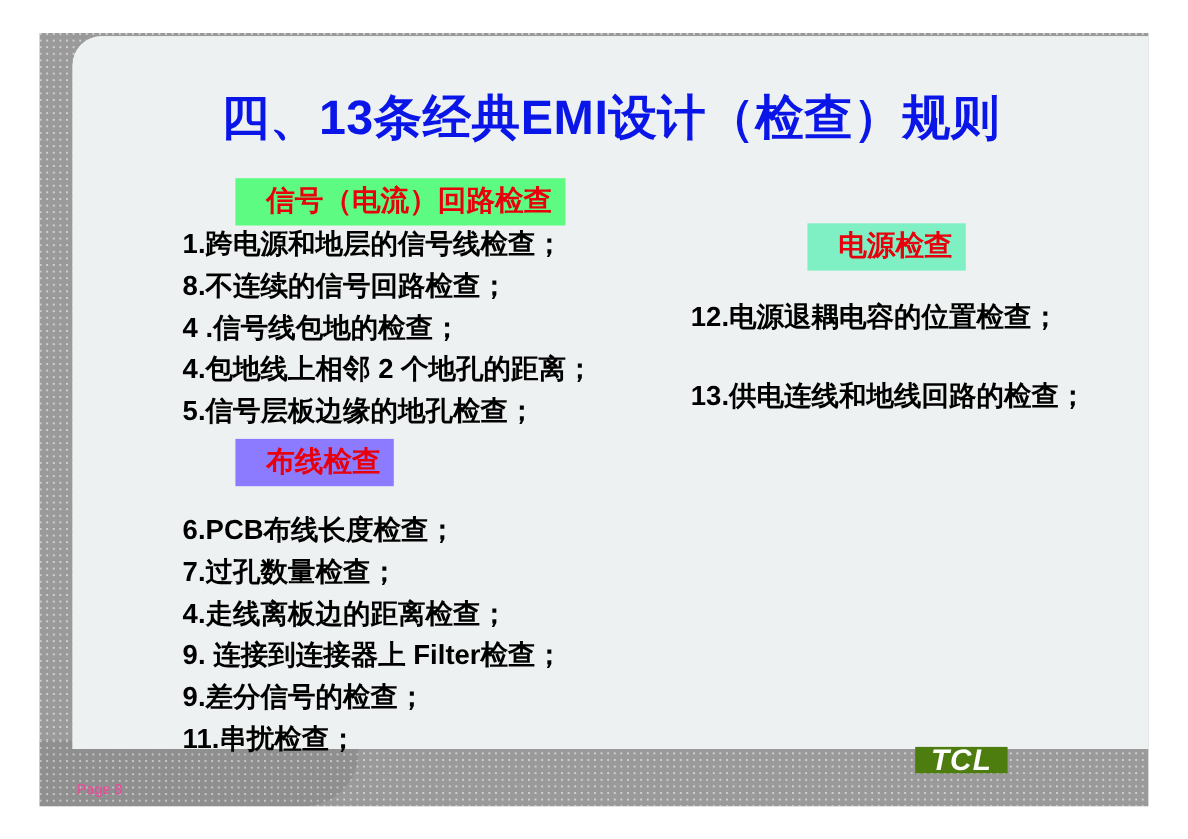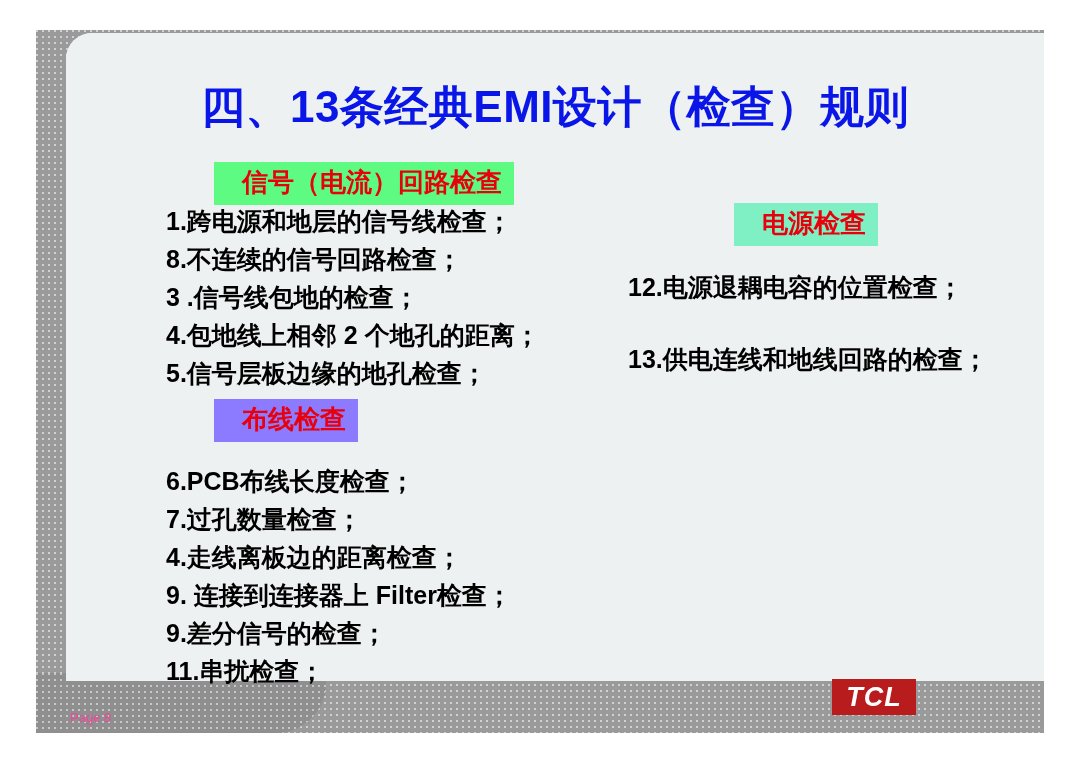--- a/index.html
+++ b/index.html
@@ -115,22 +115,22 @@
     top: 710px;
     font-size: 13px;
     color: #ec4899;
     font-family: "Liberation Sans", sans-serif;
   }
   .tcl-logo {
     position: absolute;
     left: 832px;
     top: 679px;
     width: 84px;
-    height: 36px;
-    background: #b91c1c;
+    height: 24px;
+    background: #4d7c0f;
     color: #ffffff;
     font-size: 27px;
     font-weight: bold;
     font-style: italic;
     letter-spacing: 1px;
     display: flex;
     align-items: center;
     justify-content: center;
   }
 </style>
@@ -143,21 +143,21 @@
   <div class="frame-corner"></div>
 
   <div class="panel">
     <div class="panel-inner">
 
       <div class="title">四、13条经典EMI设计（检查）规则</div>
 
       <div class="hdr hdr-signal">信号（电流）回路检查</div>
       <div class="item col-left" style="top:172px;">1.跨电源和地层的信号线检查；</div>
       <div class="item col-left" style="top:210px;">8.不连续的信号回路检查；</div>
-      <div class="item col-left" style="top:248px;">3 .信号线包地的检查；</div>
+      <div class="item col-left" style="top:248px;">4 .信号线包地的检查；</div>
       <div class="item col-left" style="top:286px;">4.包地线上相邻 2 个地孔的距离；</div>
       <div class="item col-left" style="top:324px;">5.信号层板边缘的地孔检查；</div>
 
       <div class="hdr hdr-wiring">布线检查</div>
       <div class="item col-left" style="top:432px;">6.PCB布线长度检查；</div>
       <div class="item col-left" style="top:470px;">7.过孔数量检查；</div>
       <div class="item col-left" style="top:508px;">4.走线离板边的距离检查；</div>
       <div class="item col-left" style="top:546px;">9. 连接到连接器上 Filter检查；</div>
       <div class="item col-left" style="top:584px;">9.差分信号的检查；</div>
       <div class="item col-left" style="top:622px;">11.串扰检查；</div>

